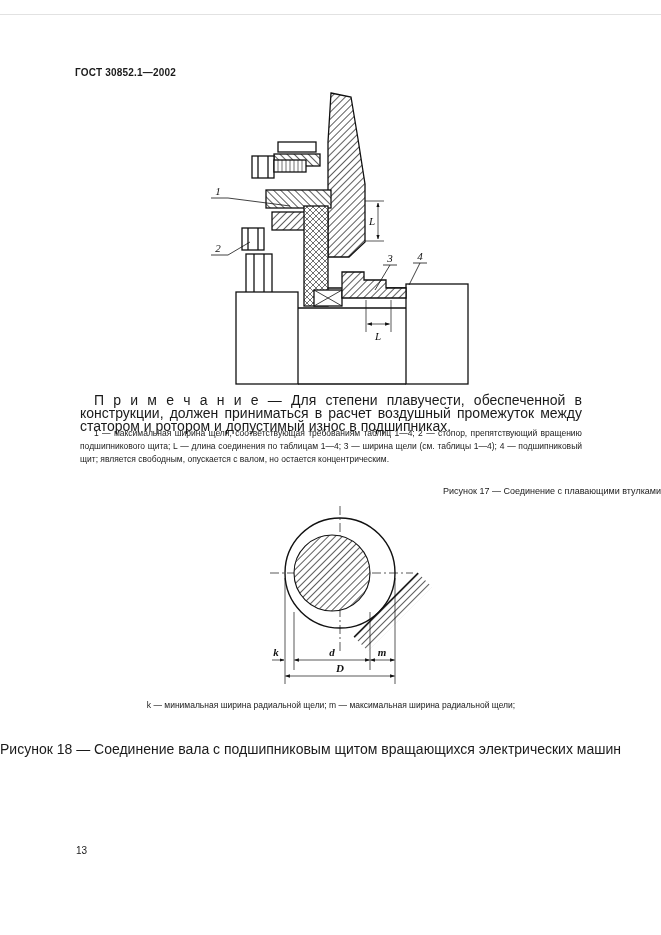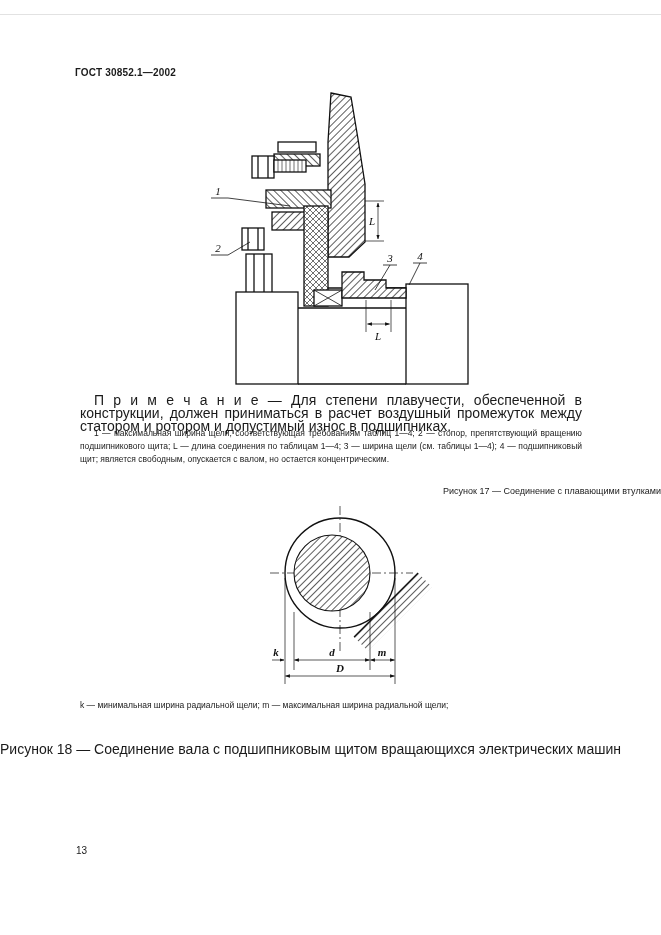--- a/index.html
+++ b/index.html
@@ -27,21 +27,21 @@
   .legend17-text {
     position:absolute; left:80px; top:419px; width:502px;
     font-size:8.5px; line-height:13px; text-align:justify; text-indent:14px;
   }
   .caption17-text {
     position:absolute; left:0; top:478px; width:661px;
     font-size:9px; text-align:right;
   }
   .legend18-text {
     position:absolute; left:80px; top:691px; width:502px;
-    font-size:8.5px; line-height:13px; 
+    font-size:8.5px; line-height:13px; text-align:center;
   }
   .caption18-text {
     position:absolute; left:0; top:733px; width:661px;
     font-size:14px; text-align:left;
   }
   .page-number {
     position:absolute; left:76px; top:837px; font-size:10px;
   }
 
   svg { display:block; }

